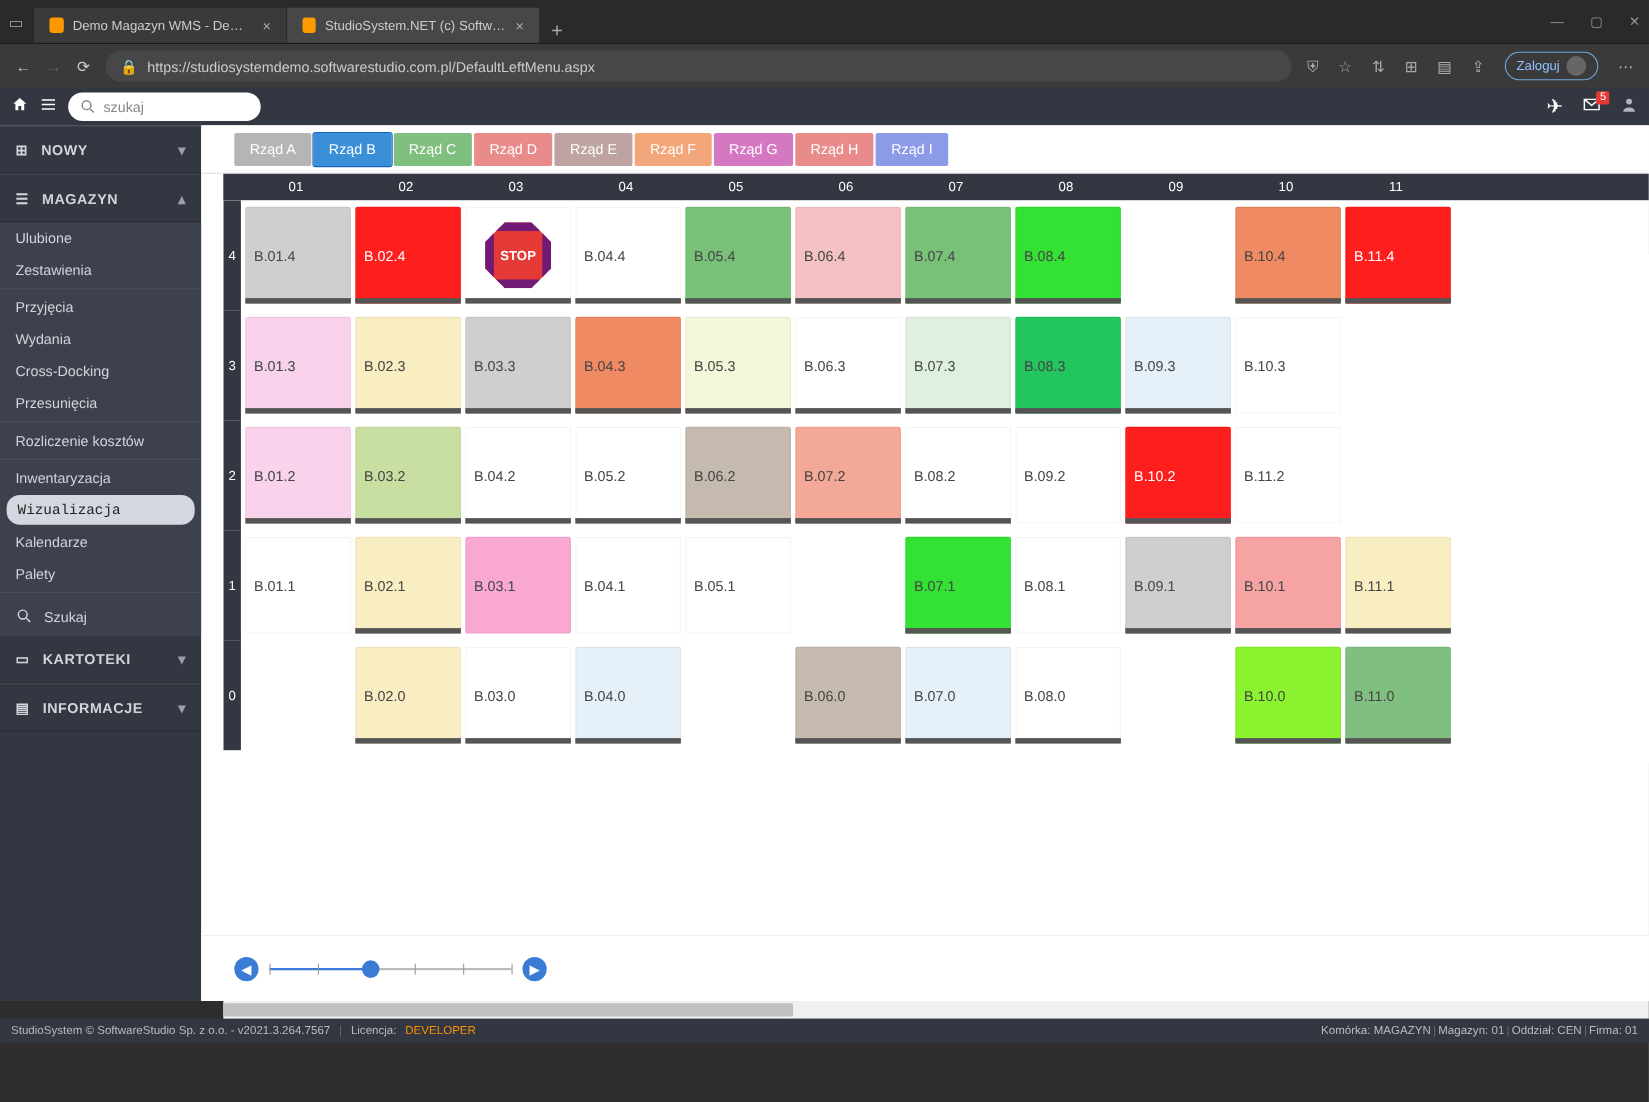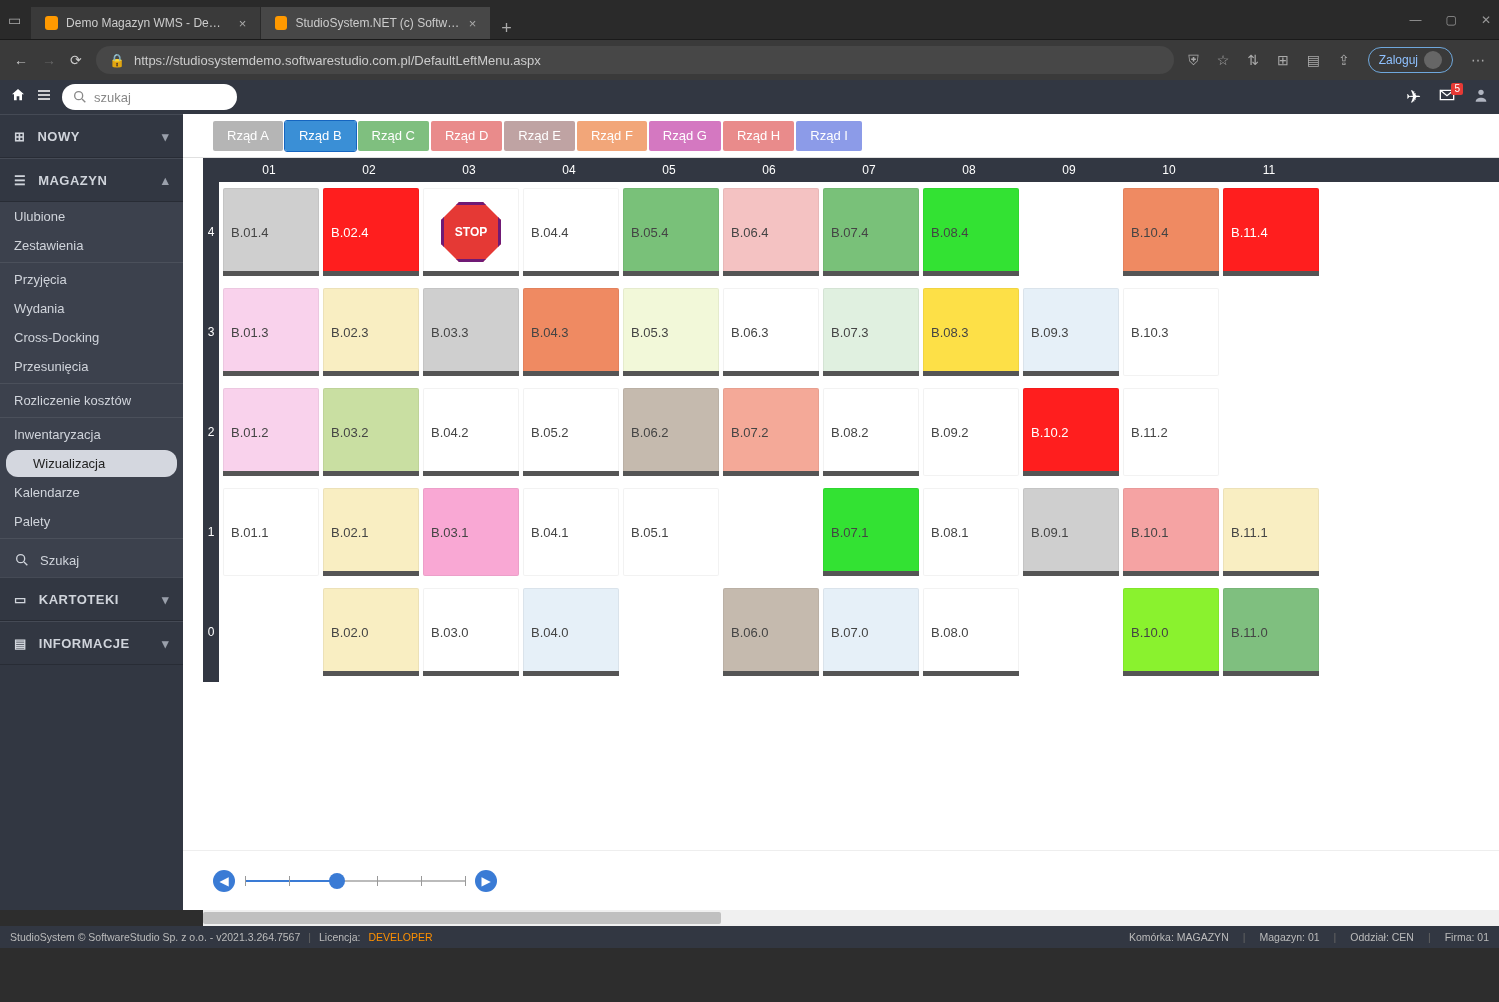--- a/index.html
+++ b/index.html
@@ -22,48 +22,48 @@
 .appbar .right { margin-left: auto; display: flex; align-items: center; gap: 18px; }
 .appbar .mail { position: relative; }
 .appbar .badge { position: absolute; top: -4px; right: -8px; background: #e53935; color: #fff; border-radius: 2px; font-size: 10px; padding: 0 3px; line-height: 12px; }
 .workspace { display: flex; height: 796px; background: #fff; }
 .sidebar { width: 183px; background: #323742; color: #d0d4db; font-size: 13px; display: flex; flex-direction: column; }
 .sidebar .section { height: 44px; display: flex; align-items: center; padding: 0 14px; gap: 12px; border-top: 1px solid #454a55; border-bottom: 1px solid #282c35; font-weight: bold; letter-spacing: .5px; }
 .sidebar .section .caret { margin-left: auto; color: #9aa0ab; }
 .sidebar .submenu { background: #3c414d; }
 .sidebar .item { padding: 7px 14px; font-size: 13px; cursor: pointer; }
 .sidebar .submenu hr { border: none; border-top: 1px solid #4b505b; margin: 2px 0; }
-.sidebar .item.active { background: #d4d7df; color: #222; border-radius: 12px; margin: 1px 6px; padding: 6px 27px; }
+.sidebar .item.active { background: #d4d7df; color: #222; border-radius: 12px; margin: 1px 6px; padding: 6px 10px; font-family: Liberation Mono, monospace; }
 .sidebar .item.search { display: flex; align-items: center; gap: 10px; padding-top: 9px; padding-bottom: 9px; margin-top: 4px;}
 .main { flex: 1; display: flex; flex-direction: column; background: #fff; overflow: hidden; }
 .rowtabs { height: 44px; display: flex; align-items: center; padding: 8px 30px; gap: 2px; background: #fff; border-bottom: 1px solid #e0e0e0; }
 .rowtabs .rt { height: 30px; padding: 0 14px; display: flex; align-items: center; color: #fff; font-size: 13px; border-radius: 2px; cursor: pointer; }
 .colheader { height: 24px; background: #323742; display: flex; align-items: center; color: #fff; font-size: 12px; margin-left: 20px; }
 .colheader .hlabel { flex: none; width: 16px; }
 .colheader .col { width: 100px; text-align: center; }
 .grid { flex: 1; overflow: auto; margin-left: 20px; }
 .gridrow { display: flex; align-items: stretch; }
 .gridrow .rlabel { width: 16px; background: #323742; color: #fff; display: flex; align-items: center; justify-content: center; font-size: 12px; margin-right: 2px; }
 .cell { width: 96px; height: 88px; margin: 6px 2px; border-radius: 2px; position: relative; padding: 6px 8px; font-size: 13px; color: #444; display: flex; align-items: center; box-shadow: inset 0 0 0 1px rgba(0,0,0,0.05); }
 .cell.empty { background: transparent !important; box-shadow: none; }
 .cell .bar { position: absolute; left: 0; right: 0; bottom: 0; height: 5px; background: #555; }
-.stop-sign { width: 60px; height: 60px; background: #e53935; border: 3px solid #701a75; color: #fff; font-weight: bold; font-size: 12px; display: flex; align-items: center; justify-content: center; border-radius: 8px; clip-path: polygon(30% 0%,70% 0%,100% 30%,100% 70%,70% 100%,30% 100%,0% 70%,0% 30%); margin: auto; box-shadow: 0 0 0 2px #e53935; }
+.stop-sign { width: 60px; height: 60px; background: #e53935; border: 8px solid #701a75; color: #fff; font-weight: bold; font-size: 12px; display: flex; align-items: center; justify-content: center; border-radius: 8px; clip-path: polygon(30% 0%,70% 0%,100% 30%,100% 70%,70% 100%,30% 100%,0% 70%,0% 30%); margin: auto; box-shadow: 0 0 0 2px #e53935; }
 .slider-area { height: 60px; display: flex; align-items: center; padding: 0 30px; gap: 10px; background: #fff; border-top: 1px solid #eee; }
 .slider-area .arrow { width: 22px; height: 22px; border-radius: 50%; background: #3a7bd5; color: #fff; display: flex; align-items: center; justify-content: center; font-size: 12px; }
 .slider-track { width: 220px; height: 20px; position: relative; }
 .slider-track .line { position: absolute; left: 0; right: 0; top: 9px; height: 2px; background: #bbb; }
 .slider-track .line.fill { right: 60%; background: #3a7bd5; }
 .slider-track .tick { position: absolute; top: 5px; width: 1px; height: 10px; background: #999; }
 .slider-track .thumb { position: absolute; top: 2px; width: 16px; height: 16px; border-radius: 50%; background: #3a7bd5; }
 .hscroll { height: 16px; background: #f0f0f0; margin-left: 203px; position: relative; }
 .hscroll .thumb { position: absolute; left: 0; width: 40%; top: 2px; bottom: 2px; background: #c0c0c0; border-radius: 2px; }
 .footer { height: 22px; background: #323742; color: #bbb; font-size: 10.5px; display: flex; align-items: center; padding: 0 10px; gap: 8px; }
 .footer .sep { color: #666; }
 .footer .lic { color: #ff9100; }
-.footer .right { margin-left: auto; display: flex; gap: 14px; }
+.footer .right { margin-left: auto; display: flex; gap: 2px; }
 .icon { width: 16px; height: 16px; display: inline-block; }
 .tablabel { white-space: nowrap; overflow: hidden; text-overflow: ellipsis; }
 </style>
 </head>
 <body>
 
 <div class="titlebar">
   <span style="font-size:14px;color:#aaa;">▭</span>
   <div class="tabs">
     <div class="tab">
@@ -238,21 +238,21 @@
         </div>
         <div class="gridrow">
           <div class="rlabel">3</div>
           <div class="cell" style="background: rgb(249, 210, 236);">B.01.3<div class="bar"></div></div>
           <div class="cell" style="background: rgb(249, 238, 194);">B.02.3<div class="bar"></div></div>
           <div class="cell" style="background: rgb(207, 207, 207);">B.03.3<div class="bar"></div></div>
           <div class="cell" style="background: rgb(239, 138, 98);">B.04.3<div class="bar"></div></div>
           <div class="cell" style="background: rgb(242, 248, 217); text-align: center;">B.05.3<div class="bar"></div></div>
           <div class="cell" style="background: rgb(255, 255, 255);">B.06.3<div class="bar"></div></div>
           <div class="cell" style="background: rgb(224, 240, 224);">B.07.3<div class="bar"></div></div>
-          <div class="cell" style="background: #fde047;">B.08.3<div class="bar"></div></div>
+          <div class="cell" style="background: #22c55e;">B.08.3<div class="bar"></div></div>
           <div class="cell" style="background: rgb(230, 240, 248);">B.09.3<div class="bar"></div></div>
           <div class="cell clear" style="background: rgb(255, 255, 255);">B.10.3</div>
           <div class="cell empty"></div>
         </div>
         <div class="gridrow">
           <div class="rlabel">2</div>
           <div class="cell" style="background: rgb(249, 210, 236);">B.01.2<div class="bar"></div></div>
           <div class="cell" style="background: rgb(201, 223, 162);">B.03.2<div class="bar"></div></div>
           <div class="cell" style="background: rgb(255, 255, 255);">B.04.2<div class="bar"></div></div>
           <div class="cell" style="background: rgb(255, 255, 255);">B.05.2<div class="bar"></div></div>

